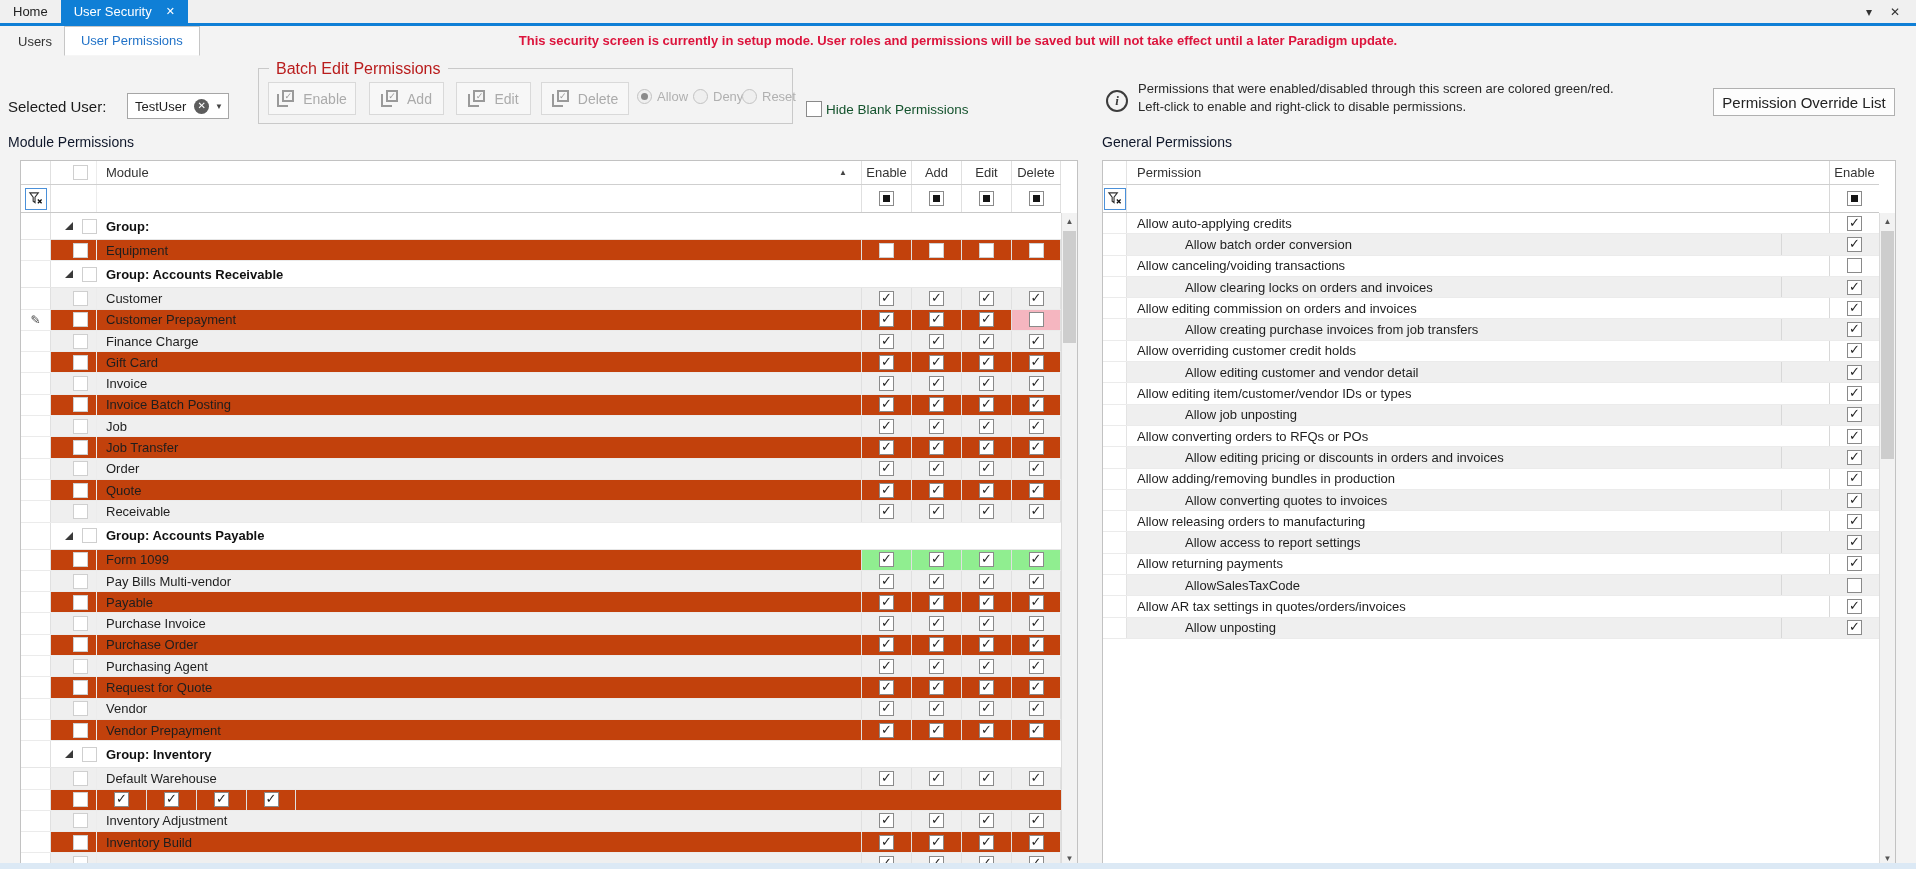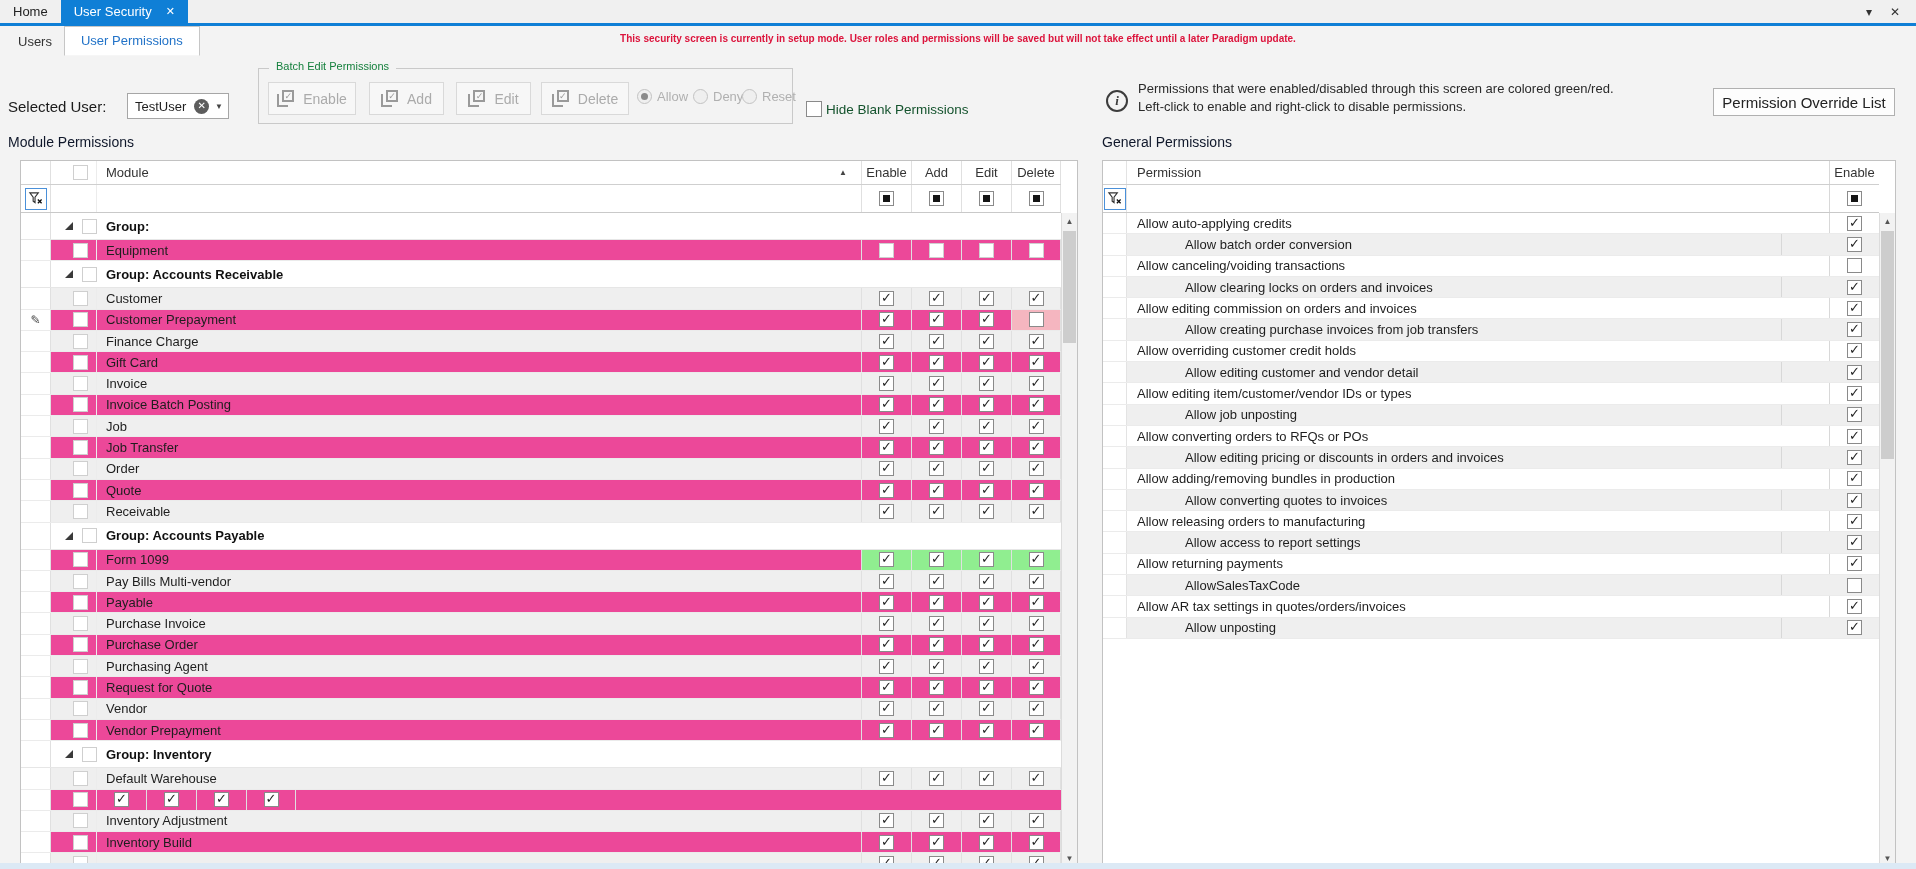--- a/index.html
+++ b/index.html
@@ -15,34 +15,34 @@
                display:flex; align-items:center; gap:14px; }
   .tab-close{ font-size:11px; }
   #tab-right{ margin-left:auto; display:flex; gap:18px; align-items:center; padding:0 16px; color:#333; font-size:12px; }
 
   
   #subtabbar{ position:absolute; top:26px; left:0; height:30px; display:flex; align-items:flex-end; padding-left:6px; }
   .subtab{ font-size:13px; color:#333; padding:6px 12px 7px; }
   .subtab.active{ background:#fff; border:1px solid #c6c6c6; border-bottom:1px solid #f6f6f6;
                   color:#2273c8; padding:6px 16px 7px; }
   #warning{ position:absolute; top:33px; left:0; right:0; text-align:center;
-            font-size:10px; font-weight:bold; color:#dc143c; }
+            font-size:13px; font-weight:bold; color:#dc143c; }
 
   
   .lbl{ position:absolute; font-size:15px; color:#1a1a1a; }
   #combo{ position:absolute; left:127px; top:93px; width:102px; height:26px; background:#fff;
           border:1px solid #a6a6a6; display:flex; align-items:center; font-size:13px; padding-left:7px; }
   .clear-ic{ margin-left:auto; width:15px; height:15px; border-radius:50%; background:#5c5c5c;
              color:#fff; font-size:10px; line-height:14px; text-align:center; }
   .caret-ic{ margin:0 5px 0 6px; font-size:8px; color:#444; }
 
   #groupbox{ position:absolute; left:258px; top:68px; width:535px; height:56px;
              border:1px solid #c9c9c9; }
   #groupbox legend, .gb-title{ position:absolute; top:-9px; left:10px; background:#f3f3f3;
-             padding:0 7px; font-size:11px; color:#15803d; }
+             padding:0 7px; font-size:16px; color:#b91c1c; }
   .bbtn{ position:absolute; top:13px; height:33px; background:#f7f7f7; border:1px solid #d9d9d9;
          display:flex; align-items:center; justify-content:center; gap:9px;
          font-size:14px; color:#ababab; }
   .bicon{ position:relative; width:17px; height:17px; flex:0 0 auto; }
   .bicon::before{ content:""; position:absolute; left:0; bottom:0; width:9px; height:11px;
                   border-left:2px solid #9a9a9a; border-bottom:2px solid #9a9a9a; }
   .bicon-box{ position:absolute; right:0; top:0; width:12px; height:12px; border:2px solid #9a9a9a;
               color:#9a9a9a; font-size:9px; line-height:8px; text-align:center; }
   .radio-wrap{ position:absolute; top:20px; display:flex; align-items:center; gap:5px;
                font-size:13px; color:#b0b0b0; }
@@ -77,21 +77,21 @@
   .ind{ width:30px; flex:0 0 auto; border-right:1px solid #e0e0e0; background:#fff;
         display:flex; align-items:center; justify-content:center; }
   .cc { width:46px; flex:0 0 auto; border-right:1px solid #ececec; display:flex; align-items:center; }
   .cc .cb{ margin-left:22px; }
   .cm { flex:1 1 auto; border-right:1px solid #e0e0e0; display:flex; align-items:center; padding-left:9px; }
   .c4 { width:50px; flex:0 0 auto; border-right:1px solid #e0e0e0; display:flex;
         align-items:center; justify-content:center; align-self:stretch; }
   .c4.last{ width:49px; }
   .mrows{ width:1040px; }
   .mrow{ display:flex; height:21.3px; border-bottom:1px solid #ebebeb; font-size:13px; width:1040px; }
-  .mbody{ flex:1; display:flex; align-items:stretch; background:#ec4899; }
+  .mbody{ flex:1; display:flex; align-items:stretch; background:#c2410c; }
   .mbody.stripe{ background:#efefef; }
   .grow{ display:flex; height:27px; border-bottom:1px solid #e6e6e6; background:#fff; width:1040px; }
   .gbody{ flex:1; display:flex; align-items:center; padding-left:14px; gap:9px; }
   .glabel{ font-weight:bold; font-size:13px; color:#111; }
   .exp{ width:0; height:0; border-bottom:8px solid #3a3a3a; border-left:8px solid transparent; }
   .pencil{ font-size:12px; color:#444; }
   .sort-ic{ font-size:8px; color:#444; margin-left:auto; margin-right:14px; }
 
   
   .pind{ width:24px; flex:0 0 auto; border-right:1px solid #e3e3e3; background:#fff;

